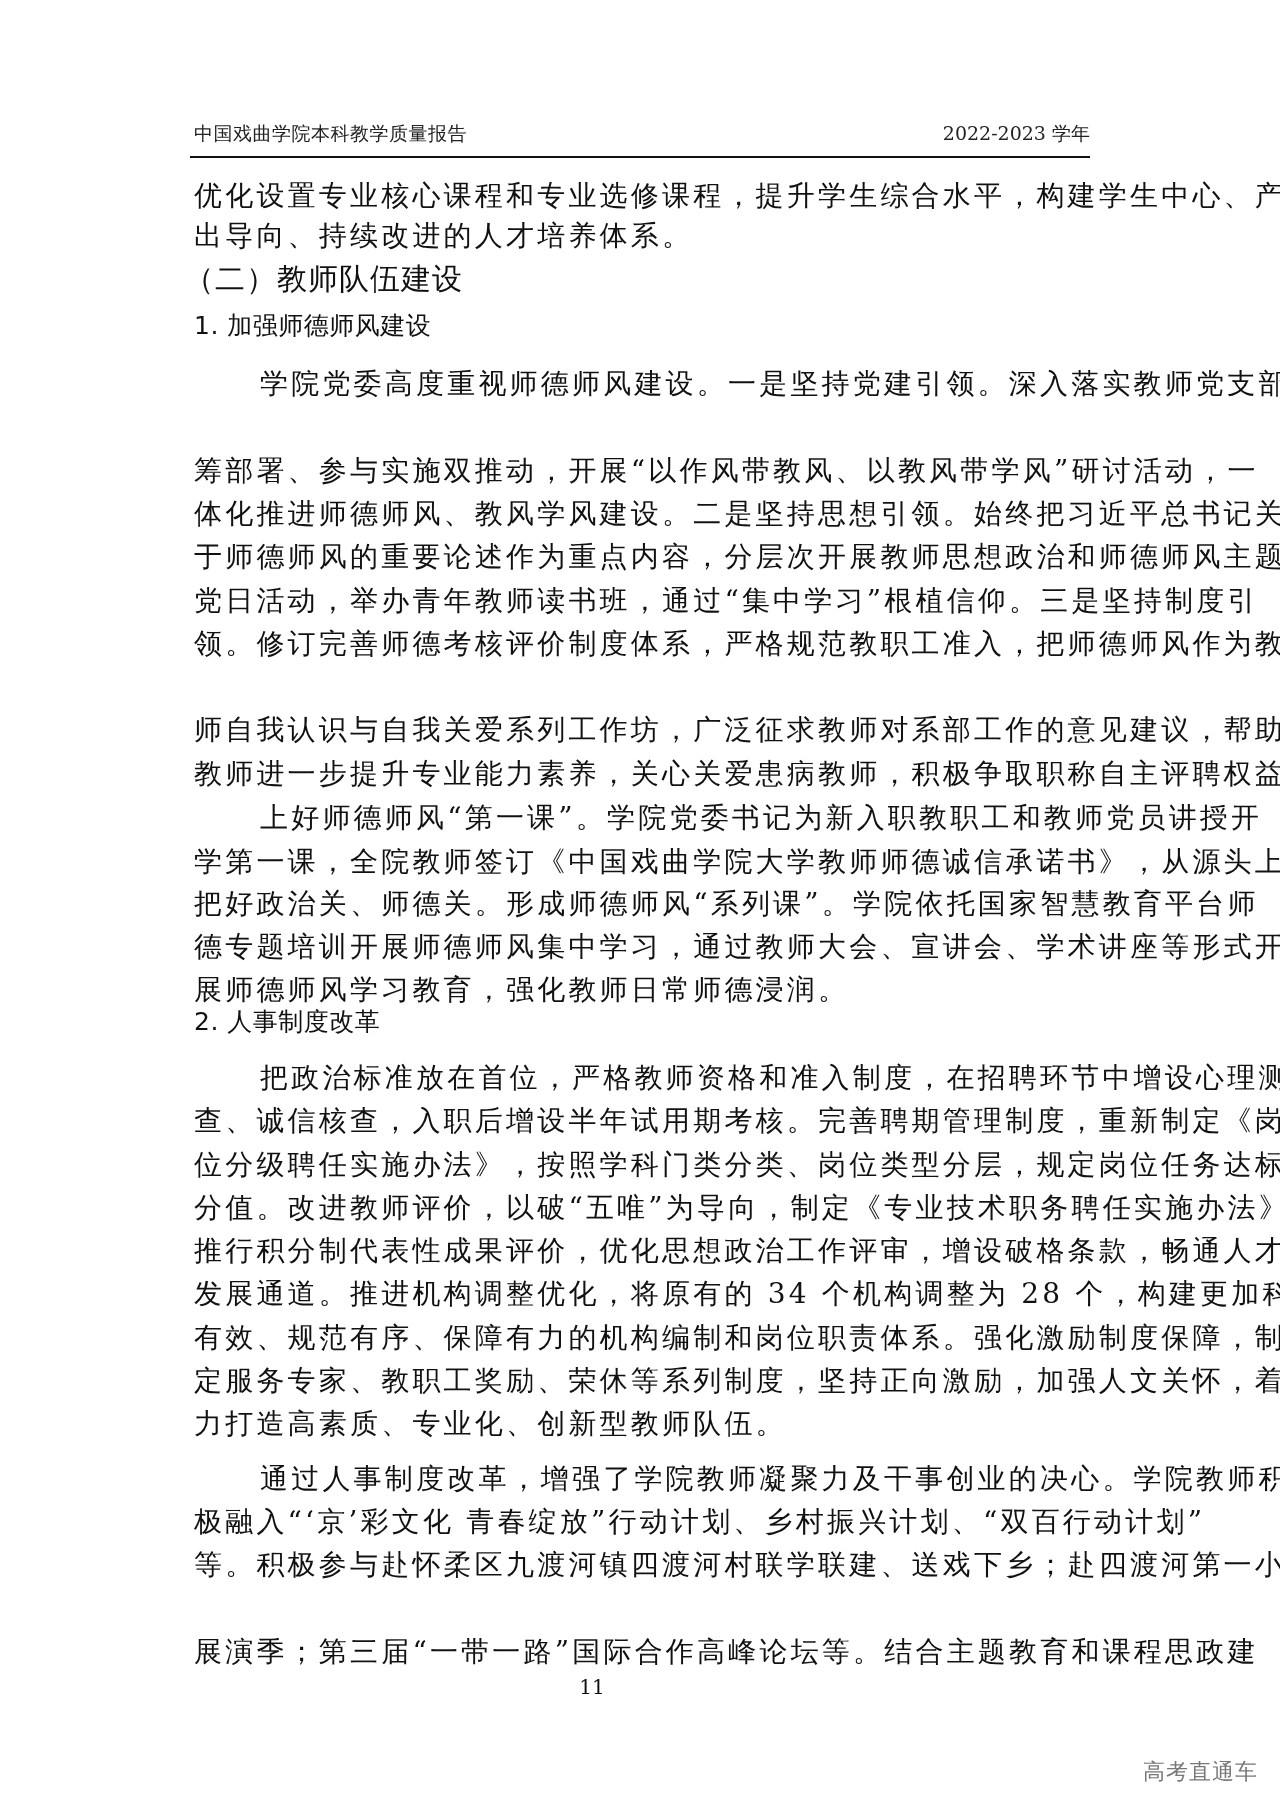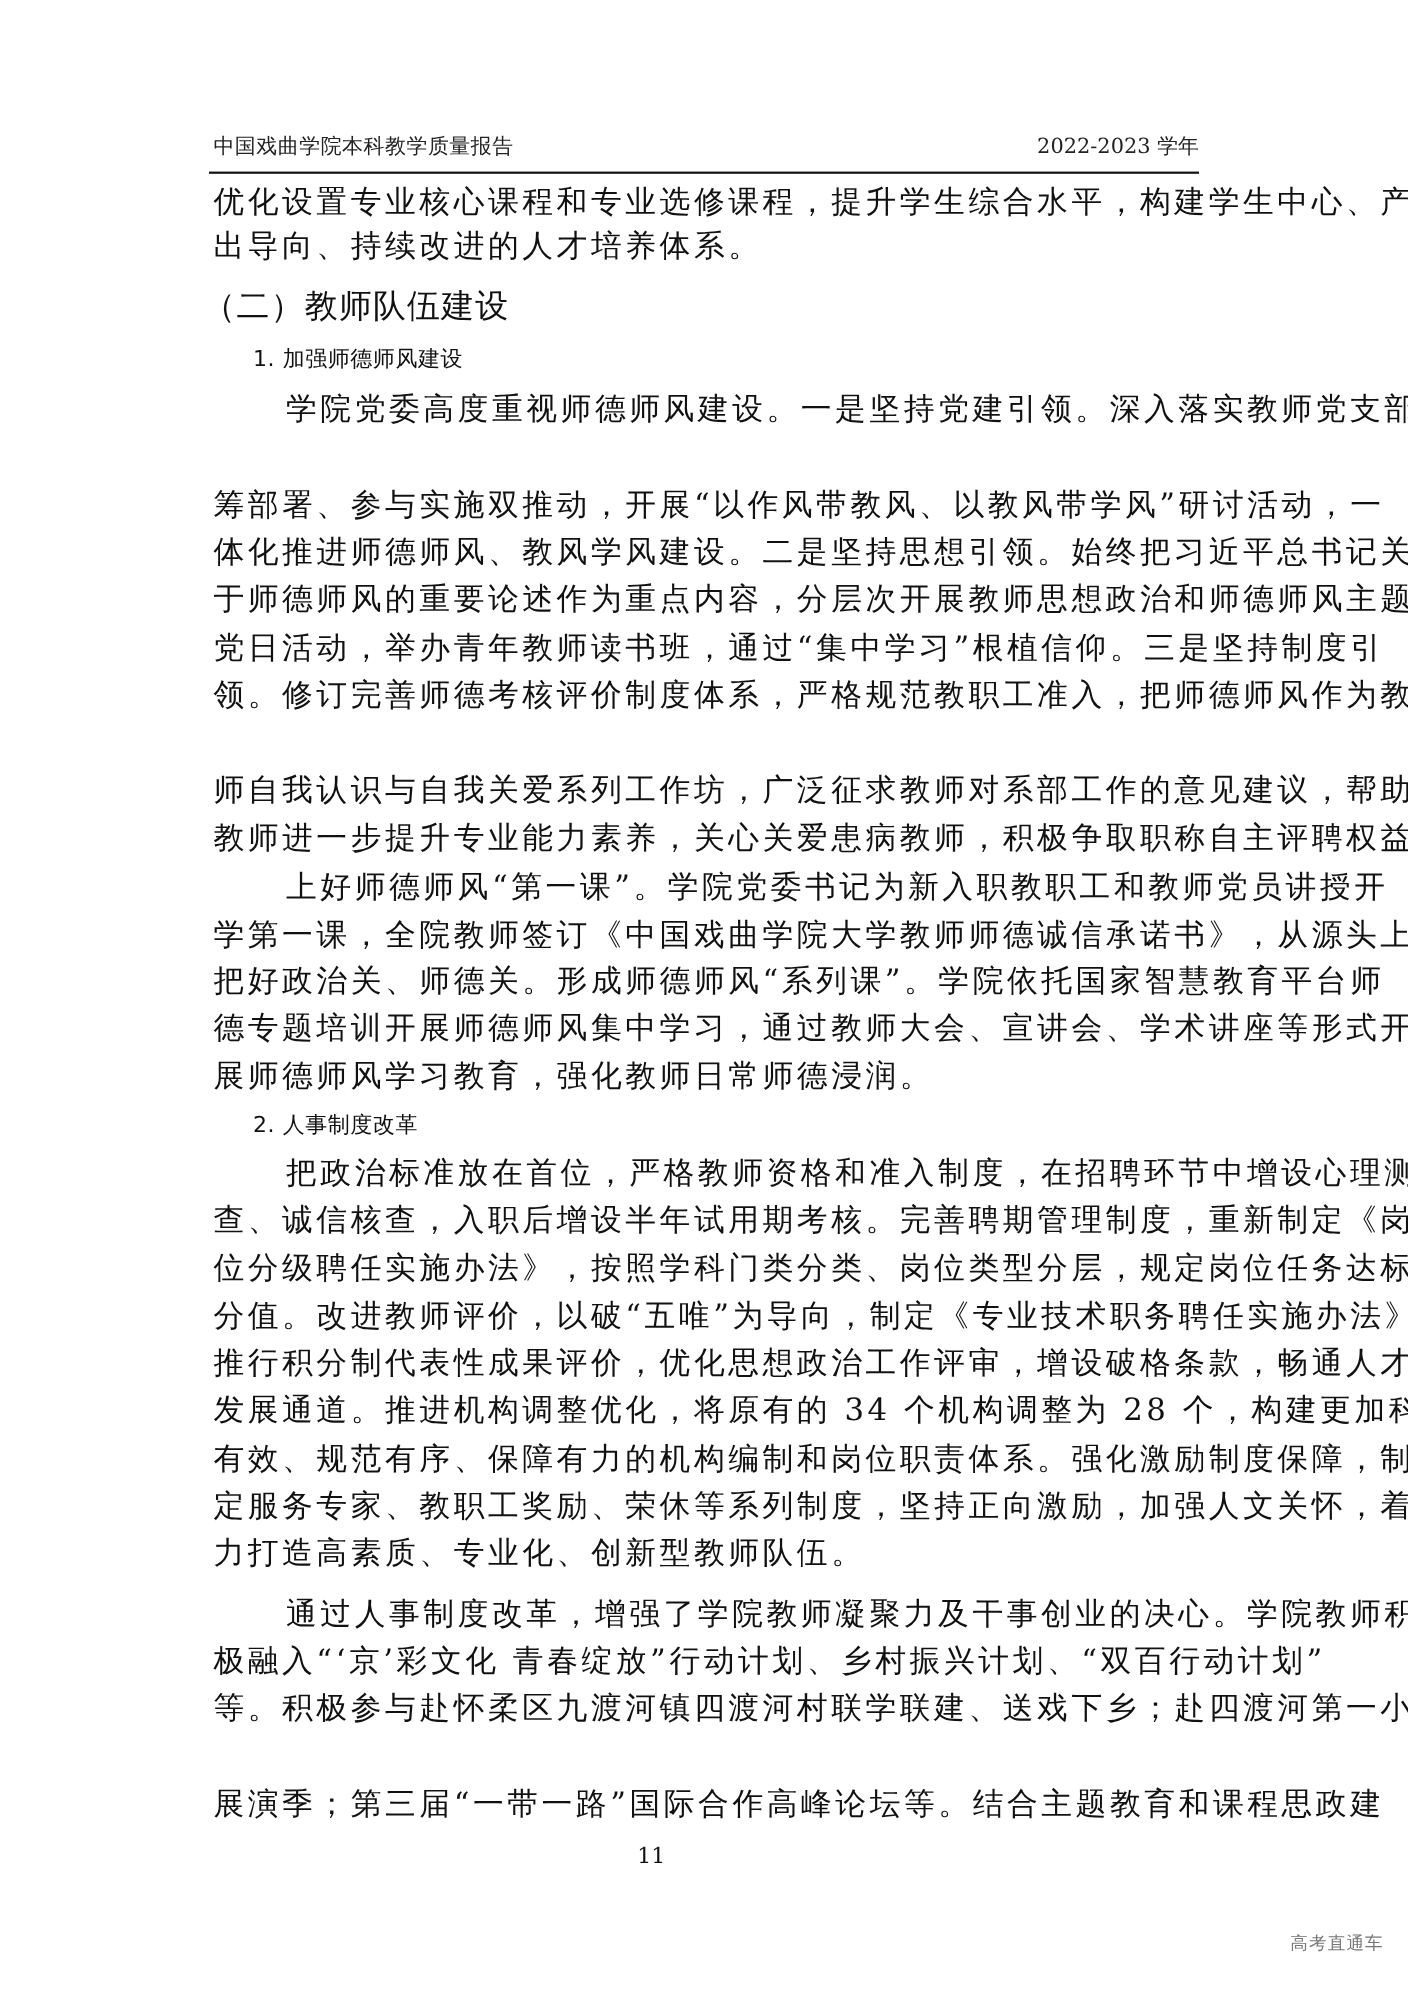--- a/index.html
+++ b/index.html
@@ -4,31 +4,31 @@
 <style>
   html, body { margin: 0; padding: 0; background: #ffffff; }
   body { width: 1280px; height: 1810px; position: relative; overflow: hidden;
          font-family: "DejaVu Serif", "Liberation Serif", serif; color: #111; }
   .page { position: absolute; left: 0; top: 0; width: 1280px; height: 1810px; text-decoration: underline; }
   .hdr { position: absolute; top: 119px; font-size: 19px; color: #222; line-height: 28px; }
   .hdr-left { left: 194px; letter-spacing: 0.5px; }
   .hdr-right { right: 190px; }
   .hdr-rule { position: absolute; left: 190px; width: 900px; top: 156px; height: 2px; background: #111; }
   .line { position: absolute; left: 194px; width: 896px; font-size: 28px; line-height: 40px;
-          white-space: nowrap; letter-spacing: 3.2px; text-align: justify; text-align-last: justify; }
+          white-space: nowrap; letter-spacing: 3.2px; text-align: justify; text-align-last: justify; margin-top: 12px; }
   .line.last { text-align-last: left; }
   .line.indent { left: 260px; width: 830px; }
   .h2 { position: absolute; left: 184px; font-family: "DejaVu Sans", "Liberation Sans", sans-serif;
         font-size: 30px; line-height: 40px; letter-spacing: 1px; }
   .h3 { position: absolute; left: 194px; font-family: "DejaVu Sans", "Liberation Sans", sans-serif;
-        font-size: 20px; line-height: 36px; letter-spacing: 0.5px; margin-left: 36px; }
+        font-size: 25px; line-height: 36px; letter-spacing: 0.5px; }
   .pageno { position: absolute; left: 0; width: 1184px; text-align: center; top: 1654px;
             font-size: 20px; line-height: 30px; }
   .watermark { position: absolute; right: 22px; top: 1757px; font-family: "DejaVu Sans", "Liberation Sans", sans-serif;
-               font-size: 16px; color: #777; letter-spacing: 1px; margin-left: 40px; }
+               font-size: 22px; color: #777; letter-spacing: 1px; margin-left: 40px; }
 </style>
 </head>
 <body>
 
 <div class="page">
 
   <div class="hdr hdr-left">中国戏曲学院本科教学质量报告</div>
   <div class="hdr hdr-right">2022-2023 学年</div>
   <div class="hdr-rule"></div>
 

